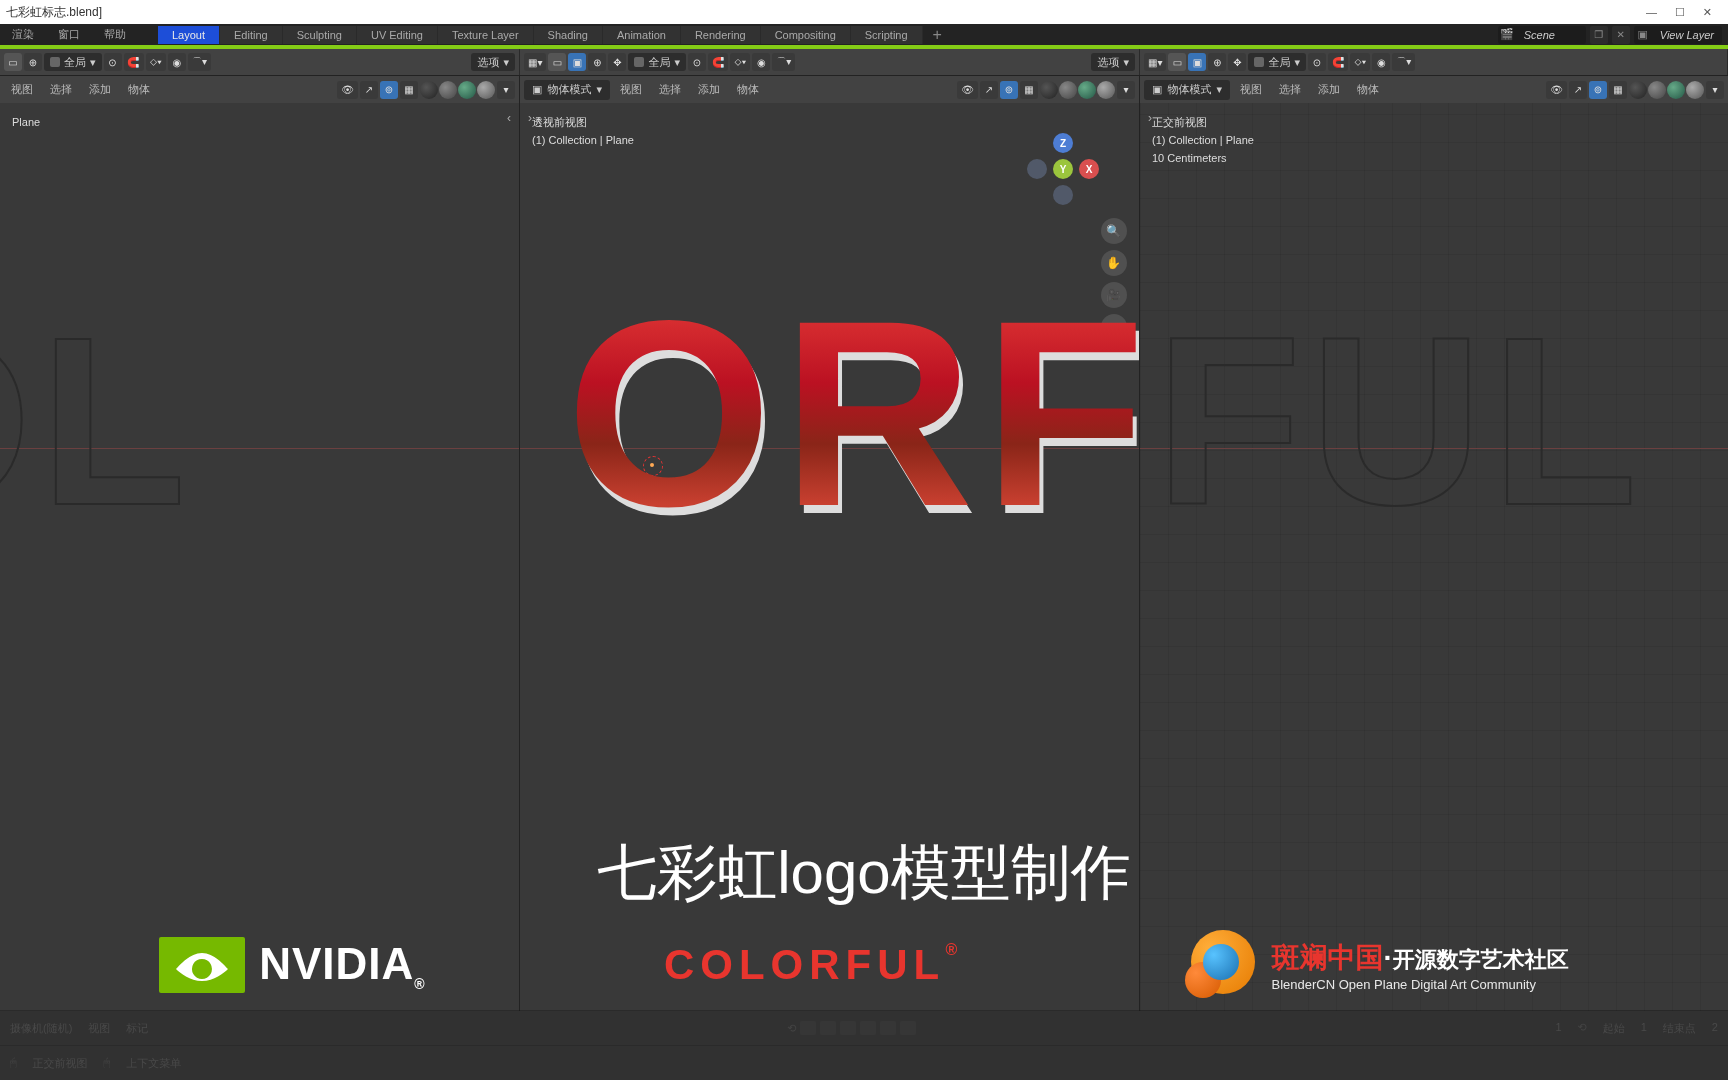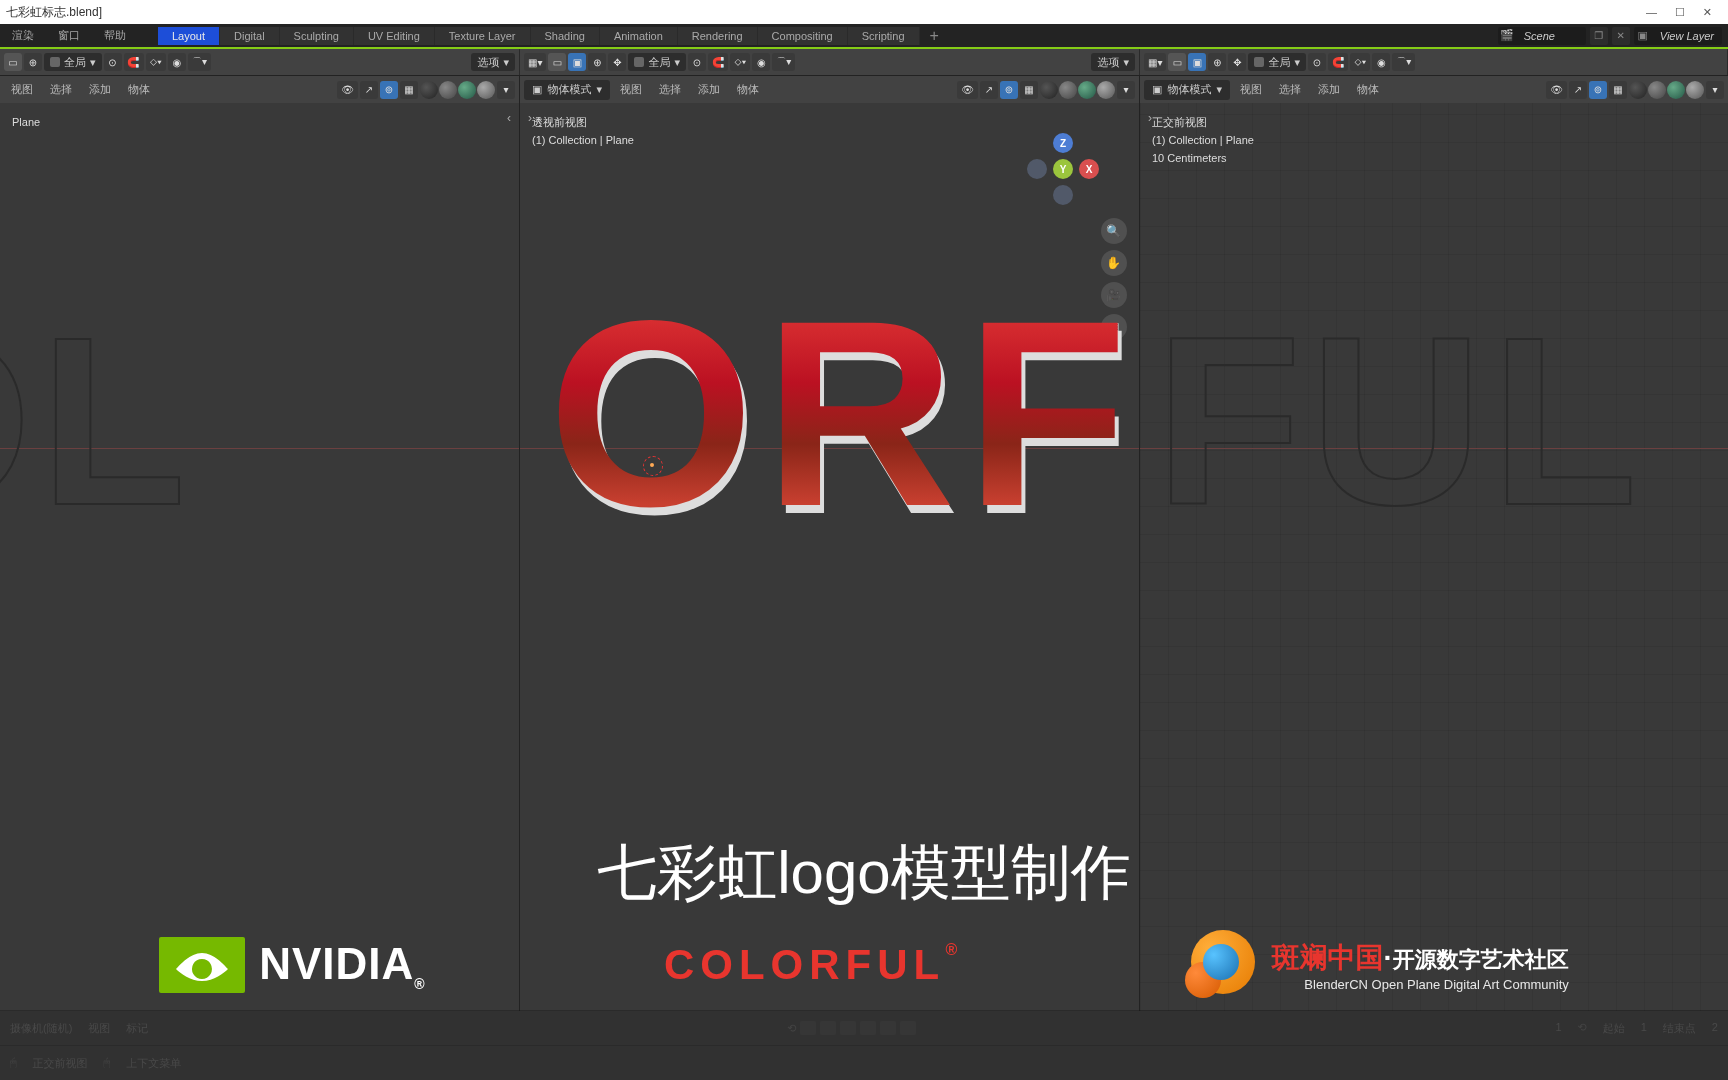--- a/index.html
+++ b/index.html
@@ -4,21 +4,21 @@
 <style>
 * { margin: 0; padding: 0; box-sizing: border-box; font-family: sans-serif; }
 body { width: 1728px; height: 1080px; background: #393939; overflow: hidden; position: relative; }
 
 
 .title-bar { height: 24px; background: #fff; display: flex; align-items: center; padding: 0 6px; color: #333; font-size: 12px; justify-content: space-between; }
 .win-controls { display: flex; gap: 18px; align-items: center; margin-right: 10px; }
 .win-controls span { font-size: 11px; color: #555; }
 
 
-.menu-row { height: 25px; background: #232323; display: flex; align-items: stretch; justify-content: space-between; border-bottom: 2px solid #84cc16; }
+.menu-row { height: 25px; background: #232323; display: flex; align-items: stretch; justify-content: space-between; border-bottom: 4px solid #84cc16; }
 .menu-left { display: flex; align-items: center; }
 .menu-item { padding: 0 12px; color: #a7a7a7; font-size: 11px; display: flex; align-items: center; cursor: pointer; }
 .workspace-tabs { display: flex; align-items: stretch; margin-left: 20px; }
 .ws-tab { padding: 0 14px; color: #aaa; font-size: 11px; display: flex; align-items: center; border-right: 1px solid #2a2a2a; cursor: pointer; background: #323232; }
 .ws-tab.active { background: #1d4ed8; color: #e8e8e8; }
 .ws-add { padding: 0 10px; color: #888; display: flex; align-items: center; cursor: pointer; }
 .menu-right { display: flex; align-items: center; gap: 4px; padding-right: 6px; }
 .scene-field { display: flex; align-items: center; background: #1c1c1c; border-radius: 3px; height: 18px; }
 .scene-icon { width: 18px; height: 18px; display: flex; align-items: center; justify-content: center; color: #888; font-size: 11px; }
 .scene-name { color: #ccc; font-size: 11px; padding: 0 8px; min-width: 70px; font-style: italic; }
@@ -82,21 +82,21 @@
 
 .overlay { position: absolute; left: 0; right: 0; bottom: 80px; display: flex; flex-direction: column; align-items: center; pointer-events: none; }
 .overlay-title { color: #fff; font-size: 60px; font-weight: 400; margin-bottom: 16px; }
 .overlay-logos { width: 100%; display: flex; justify-content: space-around; align-items: center; padding: 0 40px; }
 .nvidia { display: flex; align-items: center; gap: 14px; color: #fff; }
 .nvidia-eye { width: 86px; height: 56px; background: #76b900; display: flex; align-items: center; justify-content: center; border-radius: 2px; }
 .nvidia-eye svg { width: 60px; height: 40px; }
 .nvidia-text { font-size: 44px; font-weight: 700; letter-spacing: 1px; }
 .colorful-logo { color: #e8352e; font-size: 42px; font-weight: 800; letter-spacing: 6px; position: relative; }
 .colorful-logo sup { font-size: 16px; position: absolute; top: 0; right: -18px; }
-.blendercn { display: flex; align-items: center; gap: 18px; text-align: right; }
+.blendercn { display: flex; align-items: center; gap: 18px; }
 .bcn-icon { width: 70px; height: 70px; position: relative; }
 .bcn-ring { position: absolute; border-radius: 50%; }
 .bcn-ring.r1 { width: 64px; height: 64px; background: radial-gradient(circle at 30% 30%, #ffae3a, #e67a00); top: 0; left: 8px; }
 .bcn-ring.r2 { width: 36px; height: 36px; background: radial-gradient(circle at 30% 30%, #58c3ff, #1a6fb0); top: 14px; left: 20px; }
 .bcn-ring.r3 { width: 36px; height: 36px; background: radial-gradient(circle at 30% 30%, #ff8a3a, #d65a00); top: 32px; left: 2px; }
 .bcn-text { color: #fff; }
 .bcn-main { font-size: 28px; font-weight: 700; }
 .bcn-main .red { color: #e8352e; }
 .bcn-sub-zh { font-size: 22px; }
 .bcn-sub { font-size: 13px; color: #e8e8e8; }
@@ -121,21 +121,21 @@
   </div>
 </div>
 
 <div class="menu-row">
   <div class="menu-left">
     <div class="menu-item">渲染</div>
     <div class="menu-item">窗口</div>
     <div class="menu-item">帮助</div>
     <div class="workspace-tabs">
       <div class="ws-tab active">Layout</div>
-      <div class="ws-tab">Digital</div>
+      <div class="ws-tab">Editing</div>
       <div class="ws-tab">Sculpting</div>
       <div class="ws-tab">UV Editing</div>
       <div class="ws-tab">Texture Layer</div>
       <div class="ws-tab">Shading</div>
       <div class="ws-tab">Animation</div>
       <div class="ws-tab">Rendering</div>
       <div class="ws-tab">Compositing</div>
       <div class="ws-tab">Scripting</div>
       <div class="ws-add">+</div>
     </div>
@@ -295,21 +295,21 @@
       </div>
       <div class="vp-side-tools">
         <div class="vp-side-btn">🔍</div>
         <div class="vp-side-btn">✋</div>
         <div class="vp-side-btn">🎥</div>
         <div class="vp-side-btn">▦</div>
       </div>
       <div class="grid-h axis" style="top:345px;"></div>
       <div class="cursor3d"></div>
 
-      <div class="vp-text shaded-text" style="left:28px; top:158px;">ORF</div>
+      <div class="vp-text shaded-text" style="left:46px; top:158px;">ORF</div>
     </div>
   </div>
 
   <div class="viewport" style="flex:1;">
     <div class="vp-header">
       <div class="vp-header-left">
         <div class="mode-dropdown">
             <span>▣</span>
             <span>物体模式</span>
             <span>▾</span>

